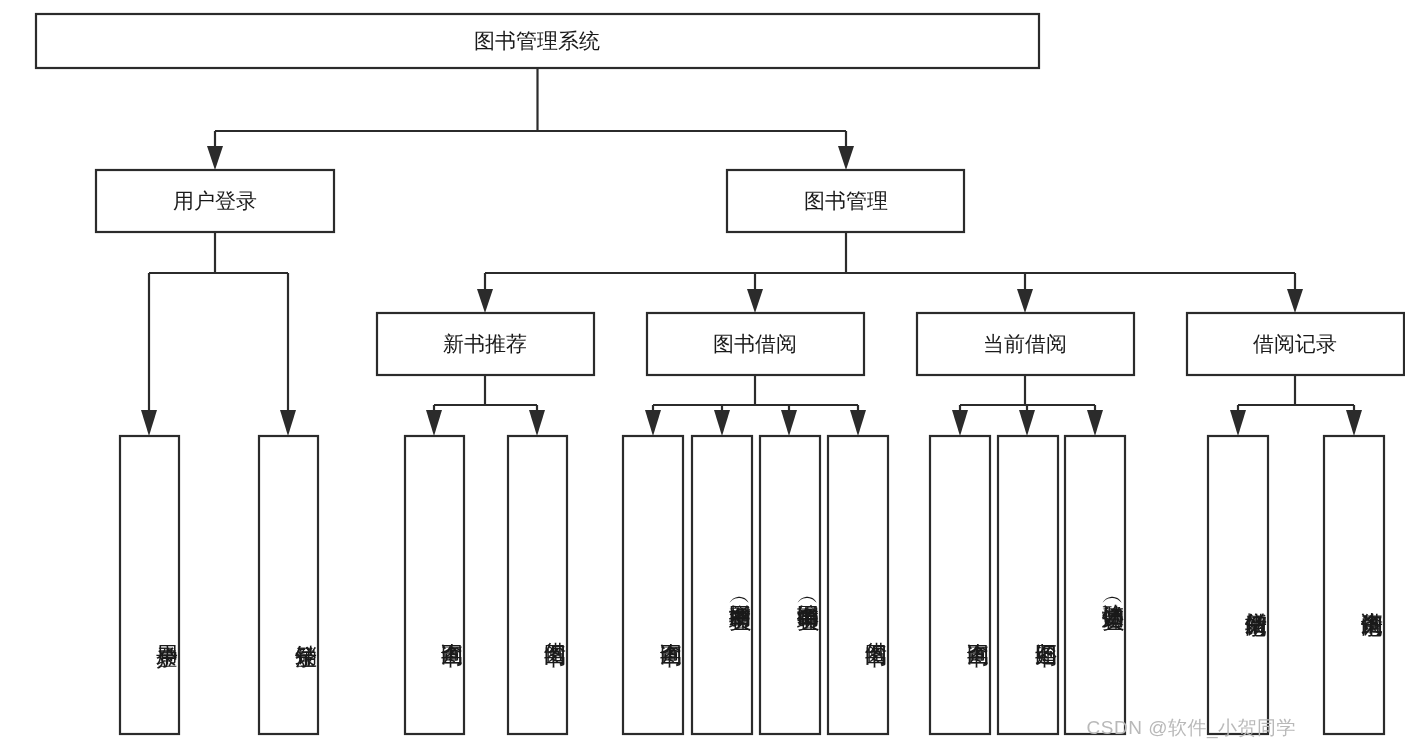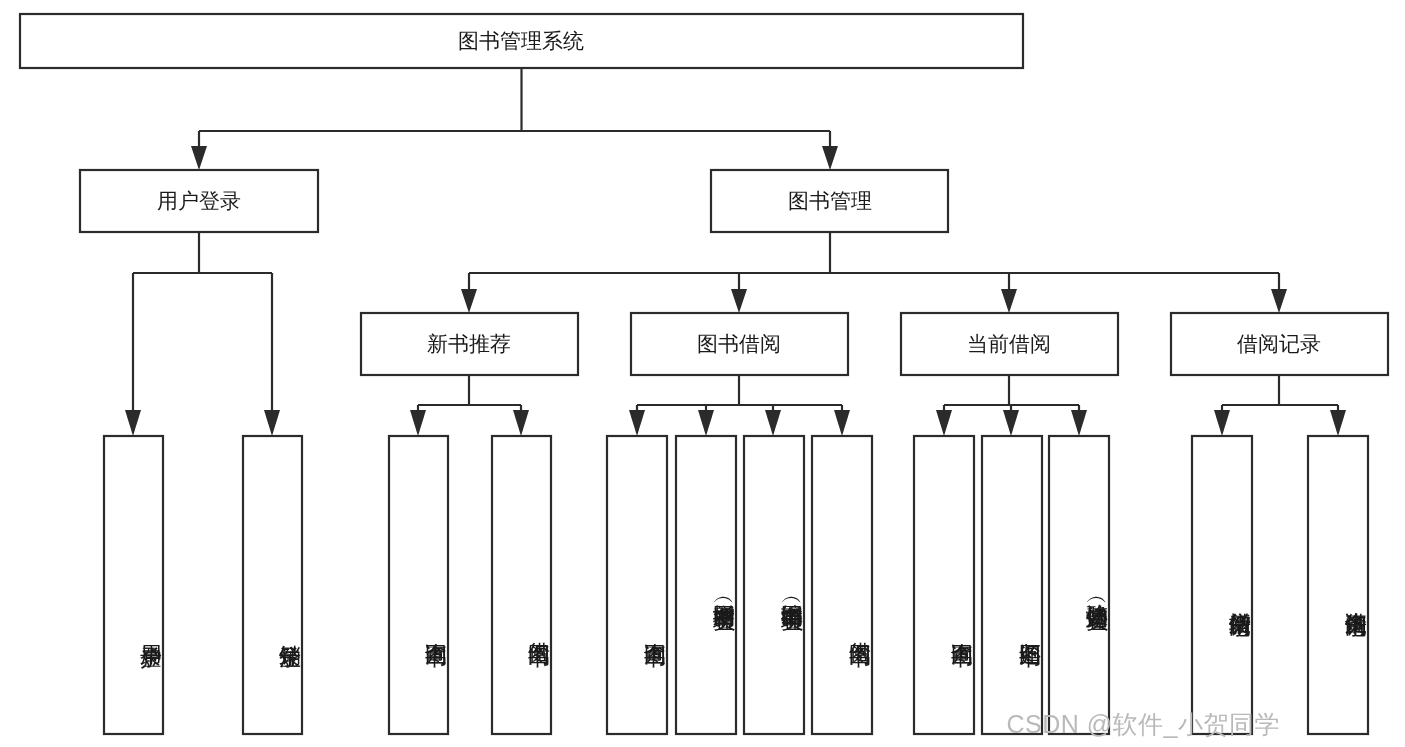--- a/index.html
+++ b/index.html
@@ -11,20 +11,21 @@
     width: 1405px;
     height: 747px;
     font-family: "Liberation Sans", "DejaVu Sans", sans-serif;
     overflow: hidden;
   }
   #diagram-root {
     position: relative;
     width: 1290px;
     height: 747px;
     background: #ffffff;
+    margin-left: 16px;
   }
   svg.flow {
     position: absolute;
     left: 0;
     top: 0;
     width: 1405px;
     height: 747px;
   }
   .node-box {
     fill: #ffffff;
@@ -63,21 +64,21 @@
     justify-content: center;
     box-sizing: border-box;
     pointer-events: none;
     white-space: nowrap;
   }
   .watermark {
     position: absolute;
     right: 10px;
     bottom: 6px;
     font-family: "Liberation Sans", "DejaVu Sans", sans-serif;
-    font-size: 25px;
+    font-size: 19px;
     color: #b9b9b9;
     letter-spacing: 0.5px;
     user-select: none;
   }
 </style>
 </head>
 <body>
 
 <div id="diagram-root">
 

